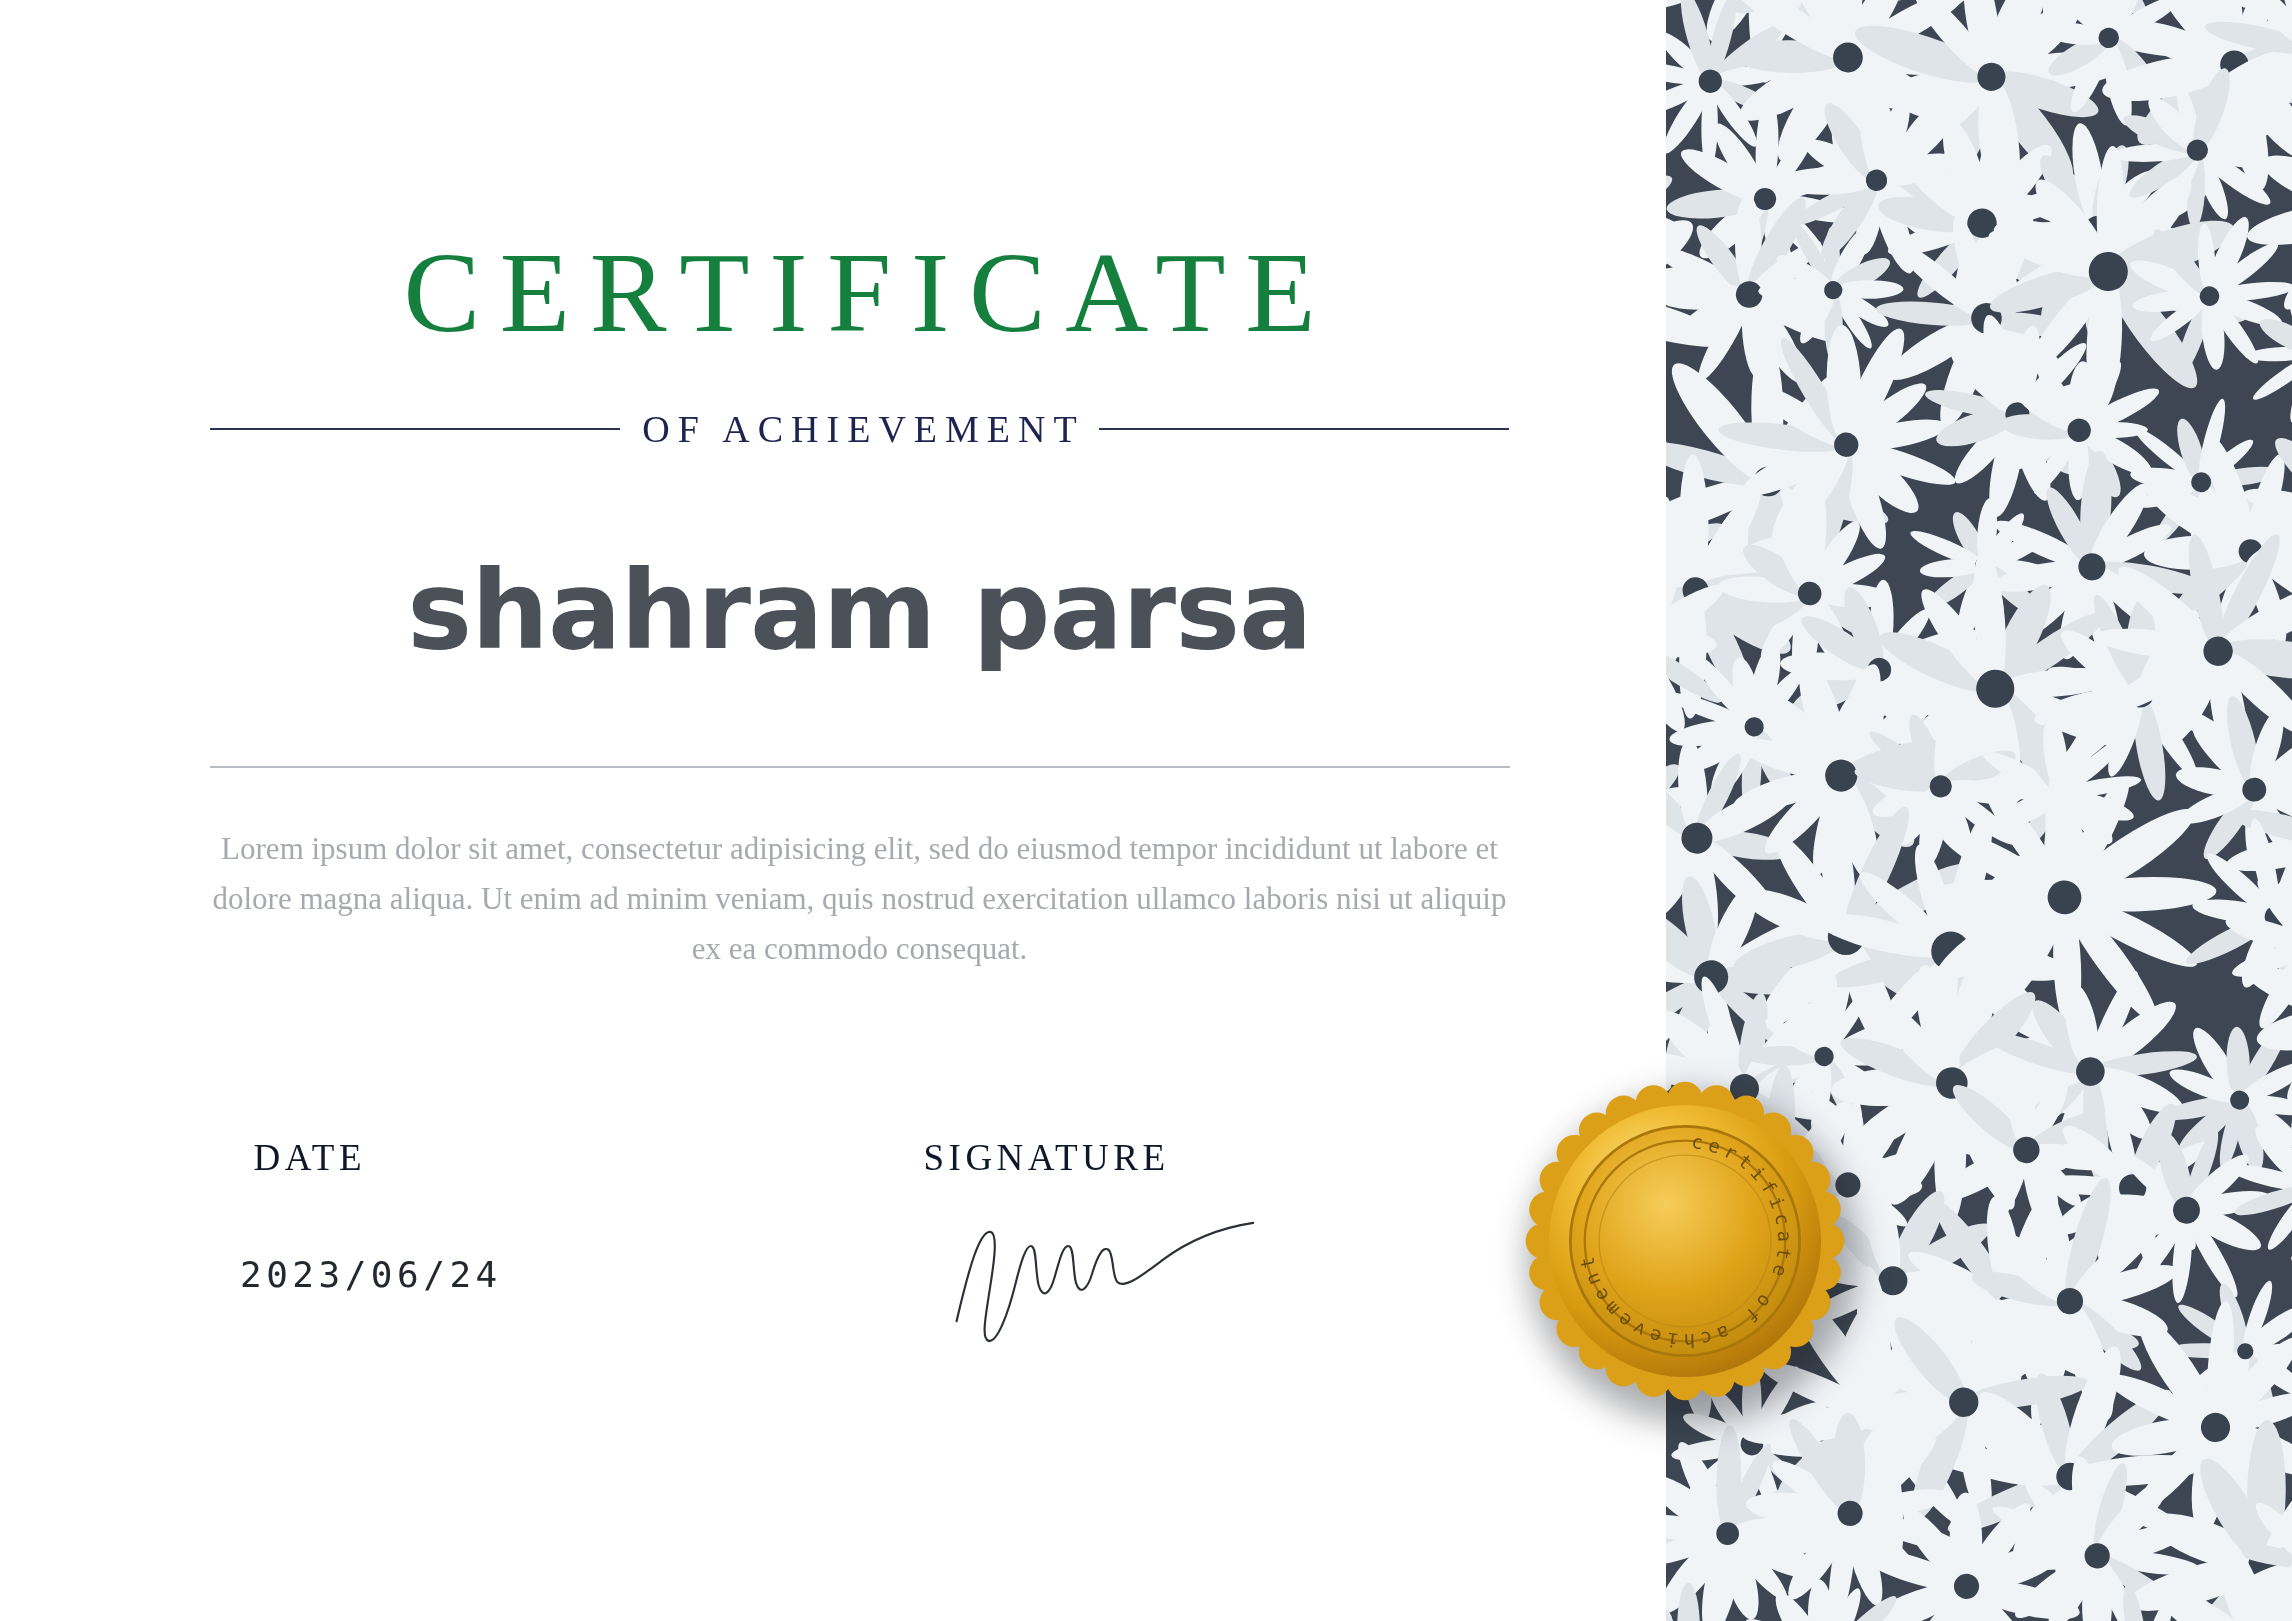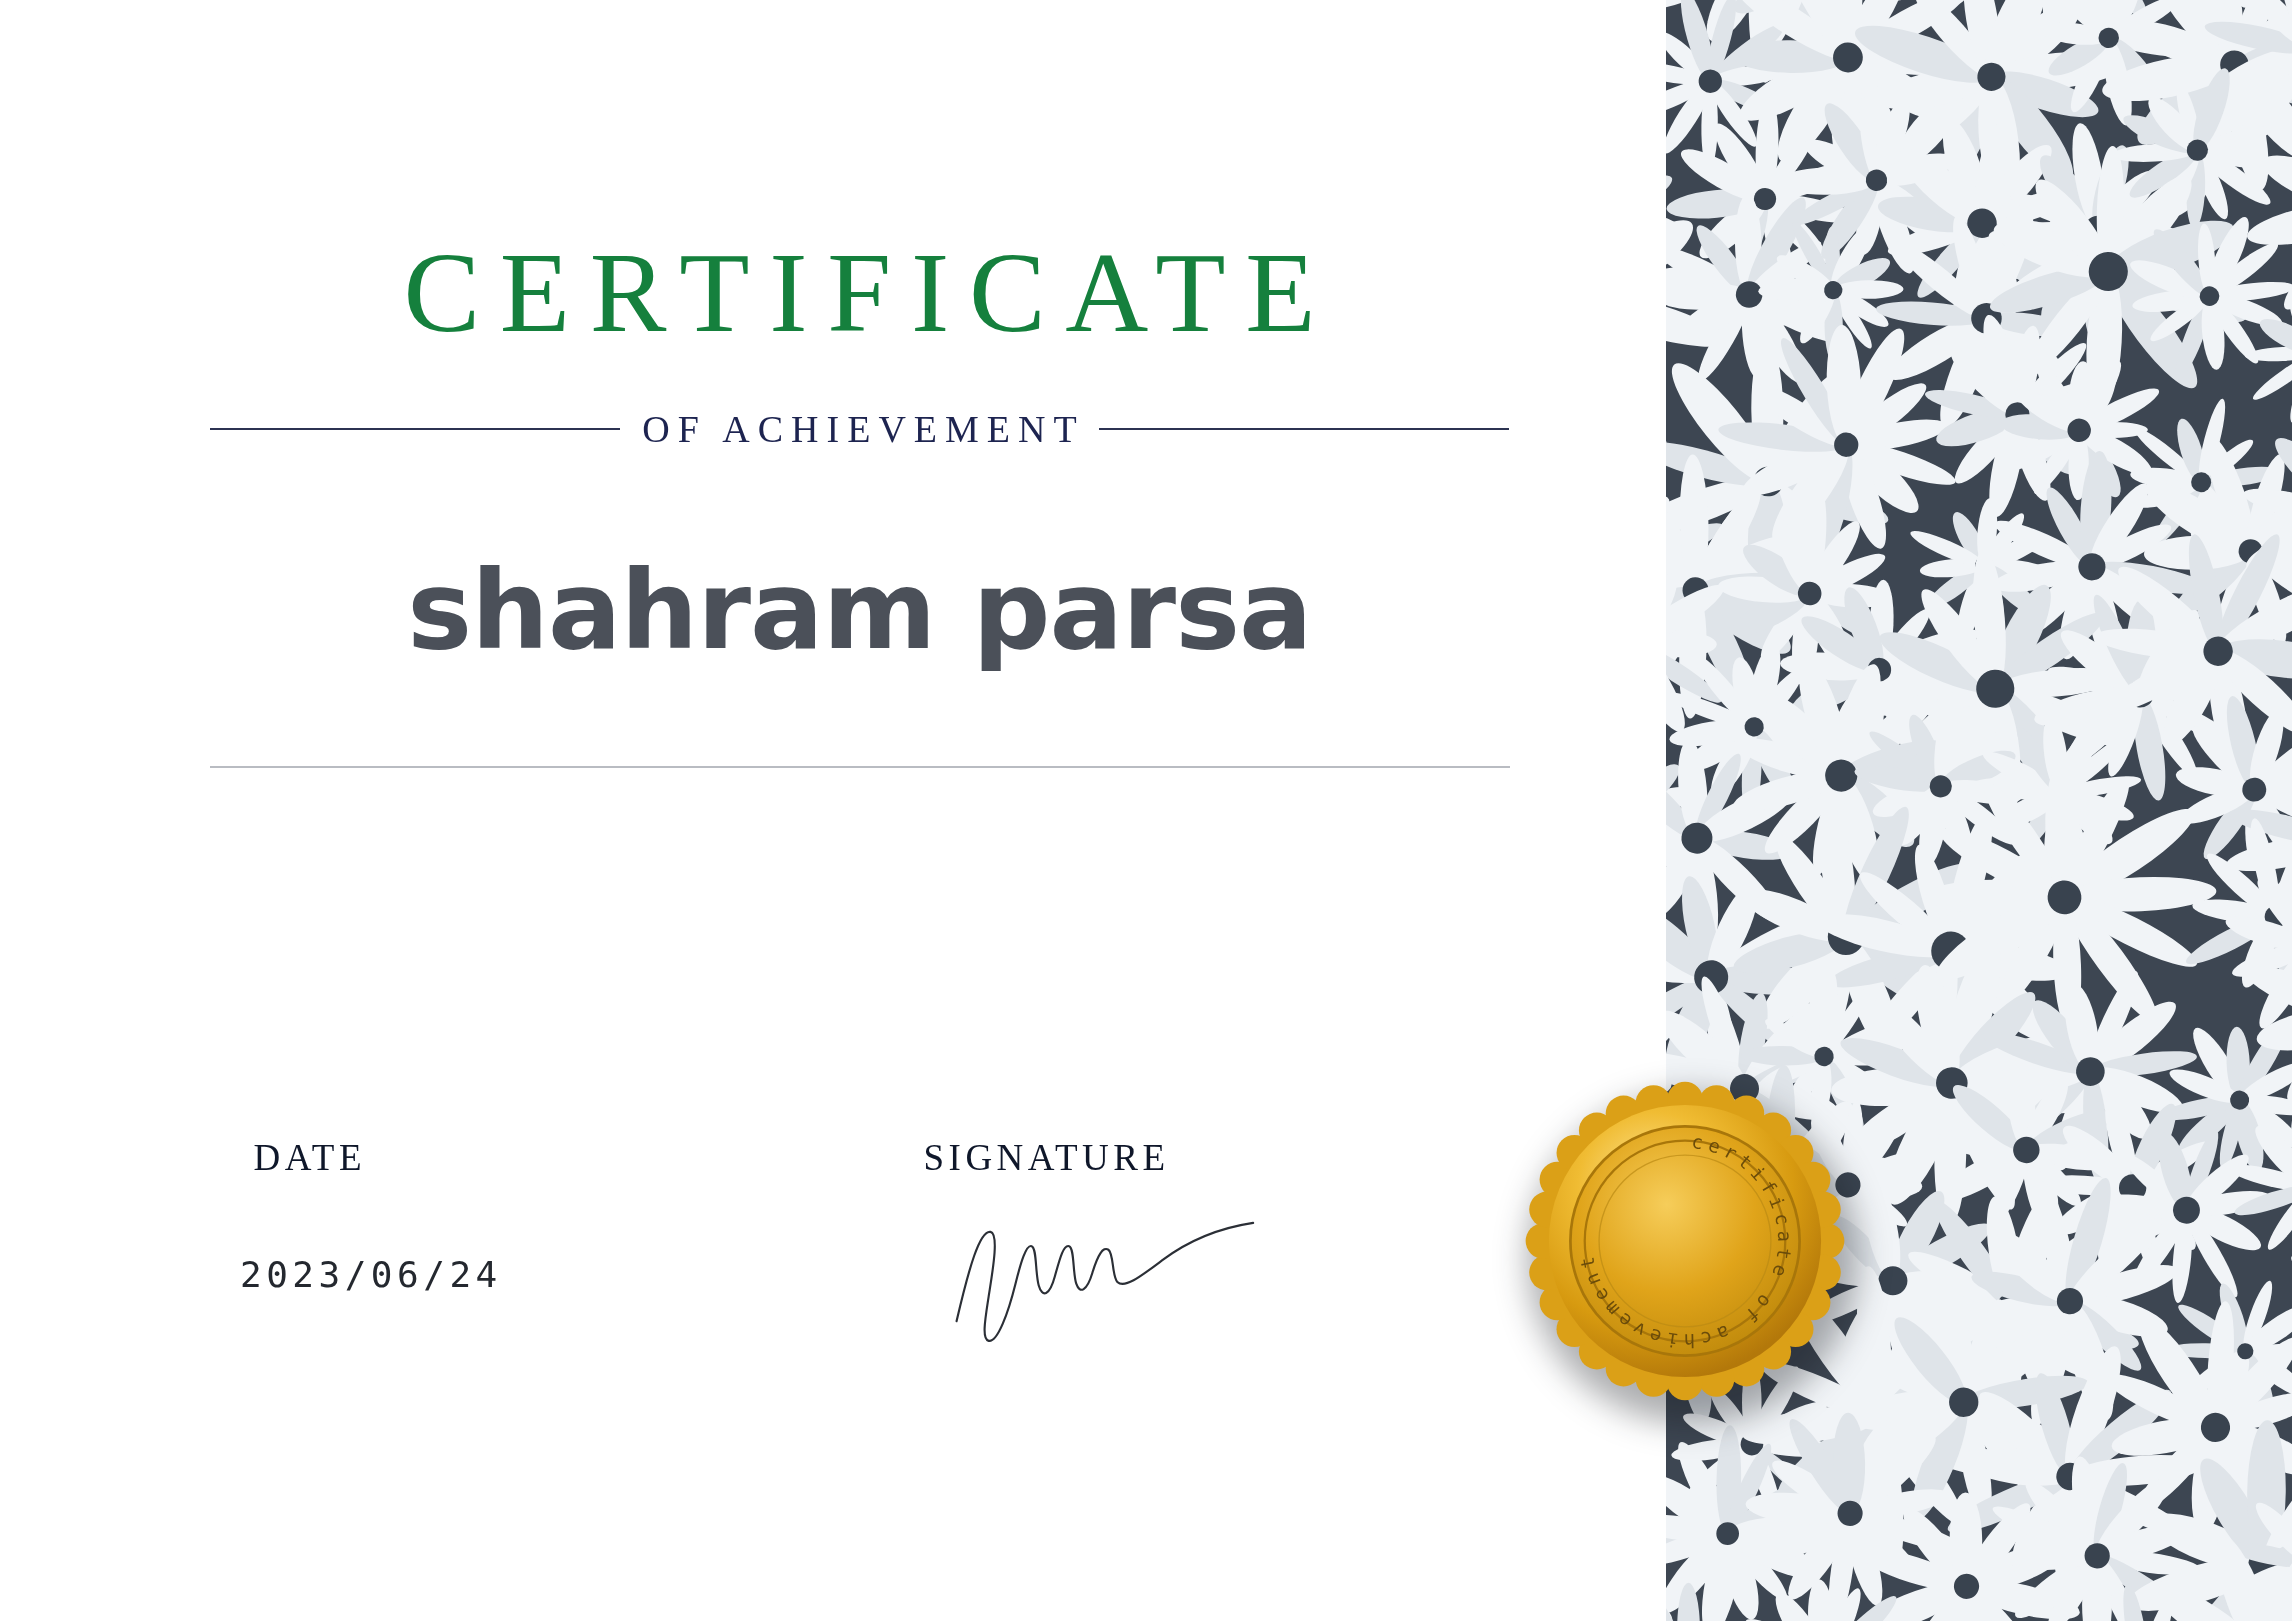--- a/index.html
+++ b/index.html
@@ -1757,20 +1757,21 @@
     <div class="subtitle-row">
       <div class="rule"></div>
       <div class="subtitle">OF ACHIEVEMENT</div>
       <div class="rule"></div>
     </div>
 
     <div class="recipient">shahram parsa</div>
 
     <div class="divider"></div>
 
+    <div class="body-text">Lorem ipsum dolor sit amet, consectetur adipisicing elit, sed do eiusmod tempor incididunt ut labore et dolore magna aliqua. Ut enim ad minim veniam, quis nostrud exercitation ullamco laboris nisi ut aliquip ex ea commodo consequat.</div>
 
     <div class="field field-date">
       <div class="field-label">DATE</div>
     </div>
     <div class="date-value">2023/06/24</div>
 
     <div class="field field-signature">
       <div class="field-label">SIGNATURE</div>
     </div>
 

